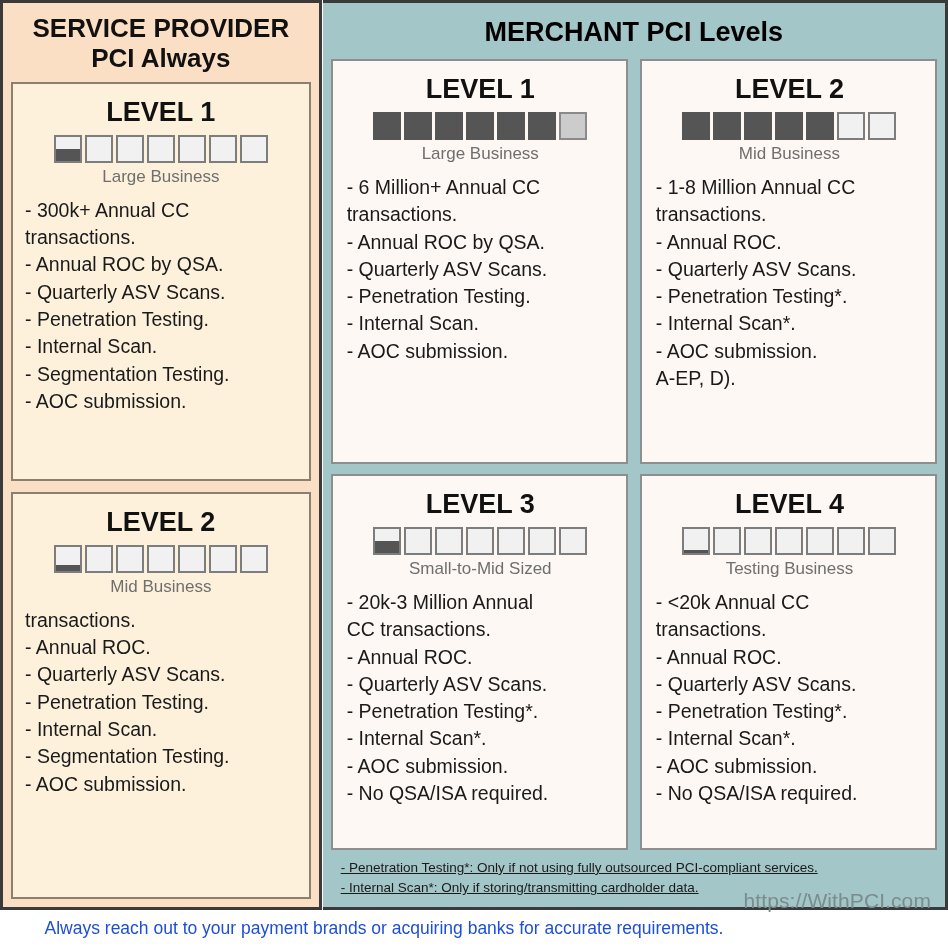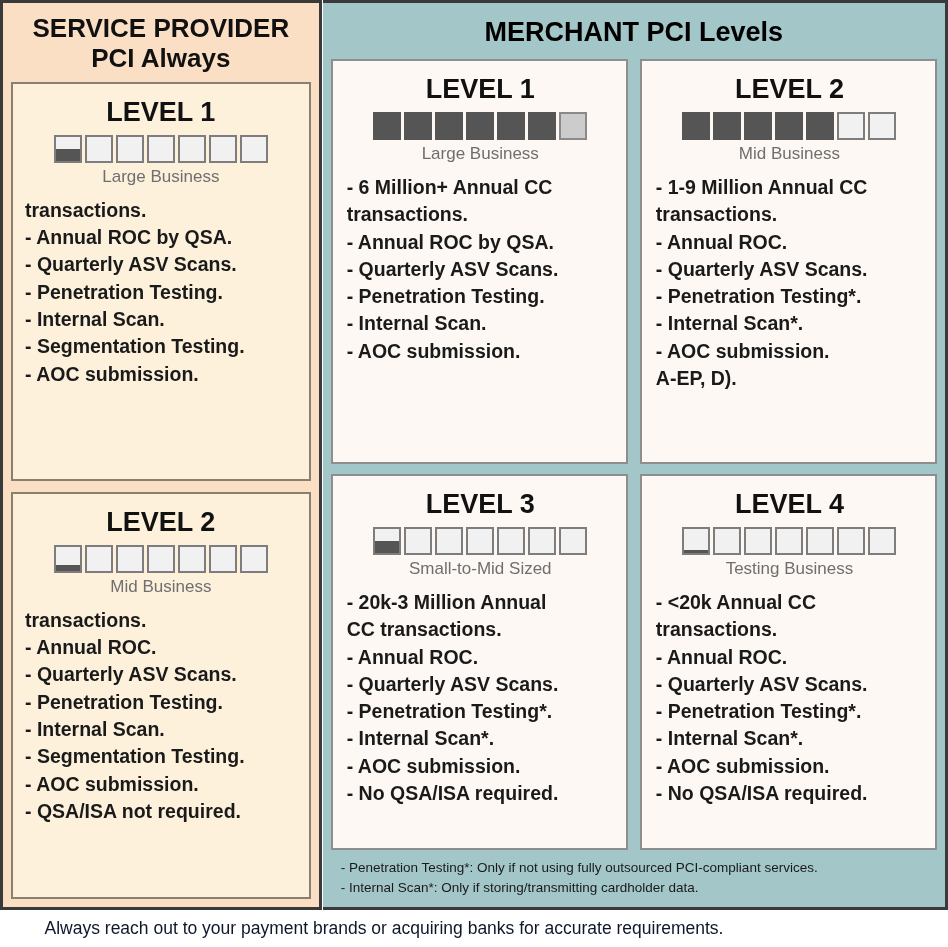--- a/index.html
+++ b/index.html
@@ -150,32 +150,32 @@
     font-size: 17px;
     color: #6f6f6f;
     margin: 2px 0 10px 0;
   }
 
   .bullets {
     font-size: 19.5px;
     color: #1a1a1a;
     line-height: 1.40;
   }
-  .bullets .bl { display: block; font-weight: bold; }
+  .bullets .bl { display: block; }
 
   
   .footnotes {
     position: relative;
     margin-top: 6px;
     padding: 2px 4px 2px 10px;
     color: #1a1a1a;
     font-size: 13.5px;
     line-height: 1.52;
   }
-  .footnotes .fn { display: block; }
+  .footnotes .fn { display: block; text-decoration: underline; }
 
   .watermark {
     position: absolute;
     right: 6px;
     bottom: -16px;
     font-size: 21px;
     color: #7c8b8c;
     letter-spacing: 0.1px;
   }
 
@@ -183,21 +183,21 @@
   .caption {
     position: absolute;
     left: 0;
     top: 910px;
     width: 768px;
     height: 37px;
     display: flex;
     align-items: center;
     justify-content: center;
     font-size: 17.5px;
-    color: #0f172a;
+    color: #1d4ed8;
     background: #ffffff;
   }
 </style>
 </head>
 <body>
 
 <div id="root">
 
   <div class="panels">
 
@@ -217,20 +217,21 @@
               </span>
               <span class="sq empty"></span>
               <span class="sq empty"></span>
               <span class="sq empty"></span>
               <span class="sq empty"></span>
               <span class="sq empty"></span>
               <span class="sq empty"></span>
             </div>
           <div class="sub-title">Large Business</div>
           <div class="bullets">
+              <span class="bl">- 300k+ Annual CC</span>
               <span class="bl">transactions.</span>
               <span class="bl">- Annual ROC by QSA.</span>
               <span class="bl">- Quarterly ASV Scans.</span>
               <span class="bl">- Penetration Testing.</span>
               <span class="bl">- Internal Scan.</span>
               <span class="bl">- Segmentation Testing.</span>
               <span class="bl">- AOC submission.</span>
             </div>
         </article>
 
@@ -249,21 +250,20 @@
             </div>
           <div class="sub-title">Mid Business</div>
           <div class="bullets">
               <span class="bl">transactions.</span>
               <span class="bl">- Annual ROC.</span>
               <span class="bl">- Quarterly ASV Scans.</span>
               <span class="bl">- Penetration Testing.</span>
               <span class="bl">- Internal Scan.</span>
               <span class="bl">- Segmentation Testing.</span>
               <span class="bl">- AOC submission.</span>
-              <span class="bl">- QSA/ISA not required.</span>
             </div>
         </article>
 
       </div>
     </section>
 
     <section class="mer-panel">
       <h1 class="mer-title">MERCHANT PCI Levels</h1>
 
       <div class="mer-grid">
@@ -297,21 +297,21 @@
               <span class="sq full"></span>
               <span class="sq full"></span>
               <span class="sq full"></span>
               <span class="sq full"></span>
               <span class="sq full"></span>
               <span class="sq empty"></span>
               <span class="sq empty"></span>
             </div>
           <div class="sub-title">Mid Business</div>
           <div class="bullets">
-              <span class="bl">- 1-9 Million Annual CC</span>
+              <span class="bl">- 1-8 Million Annual CC</span>
               <span class="bl">transactions.</span>
               <span class="bl">- Annual ROC.</span>
               <span class="bl">- Quarterly ASV Scans.</span>
               <span class="bl">- Penetration Testing*.</span>
               <span class="bl">- Internal Scan*.</span>
               <span class="bl">- AOC submission.</span>
               <span class="bl">A-EP, D).</span>
             </div>
         </article>
 
@@ -365,20 +365,21 @@
               <span class="bl">- AOC submission.</span>
               <span class="bl">- No QSA/ISA required.</span>
             </div>
         </article>
 
       </div>
 
       <div class="footnotes">
         <span class="fn">- Penetration Testing*: Only if not using fully outsourced PCI-compliant services.</span>
         <span class="fn">- Internal Scan*: Only if storing/transmitting cardholder data.</span>
+        <span class="watermark">https://WithPCI.com</span>
       </div>
     </section>
 
   </div>
 
   <div class="caption">Always reach out to your payment brands or acquiring banks for accurate requirements.</div>
 
 </div>
 
 </body></html>

